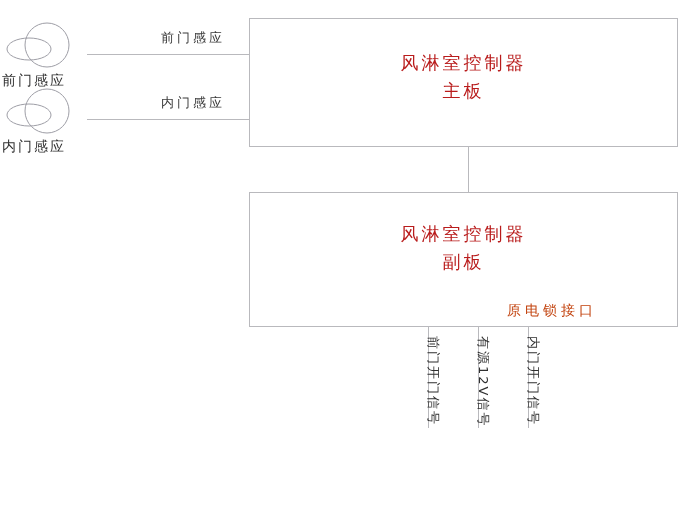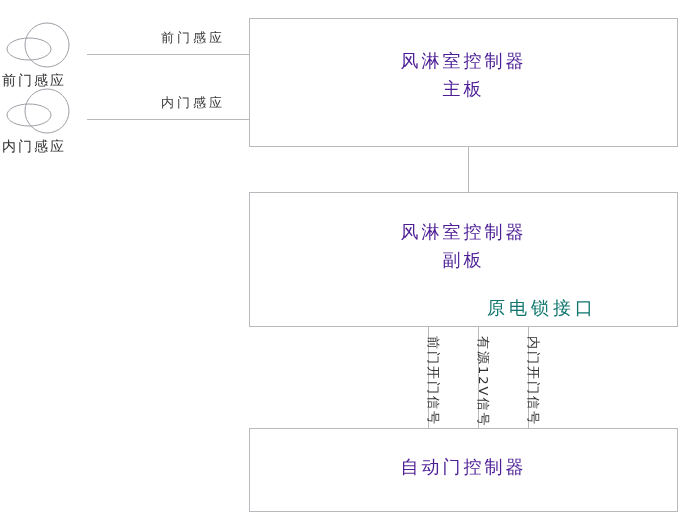--- a/index.html
+++ b/index.html
@@ -34,35 +34,34 @@
   #box-autodoor  { left: 249px; top: 428px; width: 429px; height: 84px;  }
 
   .node-title {
     position: absolute;
     left: 0;
     width: 100%;
     text-align: center;
     font-size: 18px;
     letter-spacing: 3px;
     line-height: 1.55;
-    color: #4c1d95;
+    color: #b91c1c;
     white-space: pre;
-    font-family: Liberation Mono, monospace;
   }
   #box-main .node-title     { top: 30px; }
   #box-sub  .node-title     { top: 27px; }
   #box-autodoor .node-title { top: 26px; }
 
   .node-subtitle {
     position: absolute;
     right: 80px;
     bottom: 6px;
-    font-size: 18px;
+    font-size: 14px;
     letter-spacing: 4px;
-    color: #0f766e;
+    color: #c2410c;
     white-space: pre;
   }
 
   
   .line-h {
     position: absolute;
     height: 0;
     border-top: 1px solid #b9b9bd;
   }
   .line-v {
@@ -162,17 +161,14 @@
 
   <div class="node-box" id="box-sub">
     <div class="node-title"><span>风淋室控制器</span><br><span>副板</span></div>
     <div class="node-subtitle">原电锁接口</div>
   </div>
 
   <div class="vlabel" id="vlabel-front-open">前门开门信号</div>
   <div class="vlabel" id="vlabel-power-12v">有源12V信号</div>
   <div class="vlabel" id="vlabel-inner-open">内门开门信号</div>
 
-  <div class="node-box" id="box-autodoor">
-    <div class="node-title">自动门控制器</div>
-  </div>
 
 </div>
 
 </body></html>

